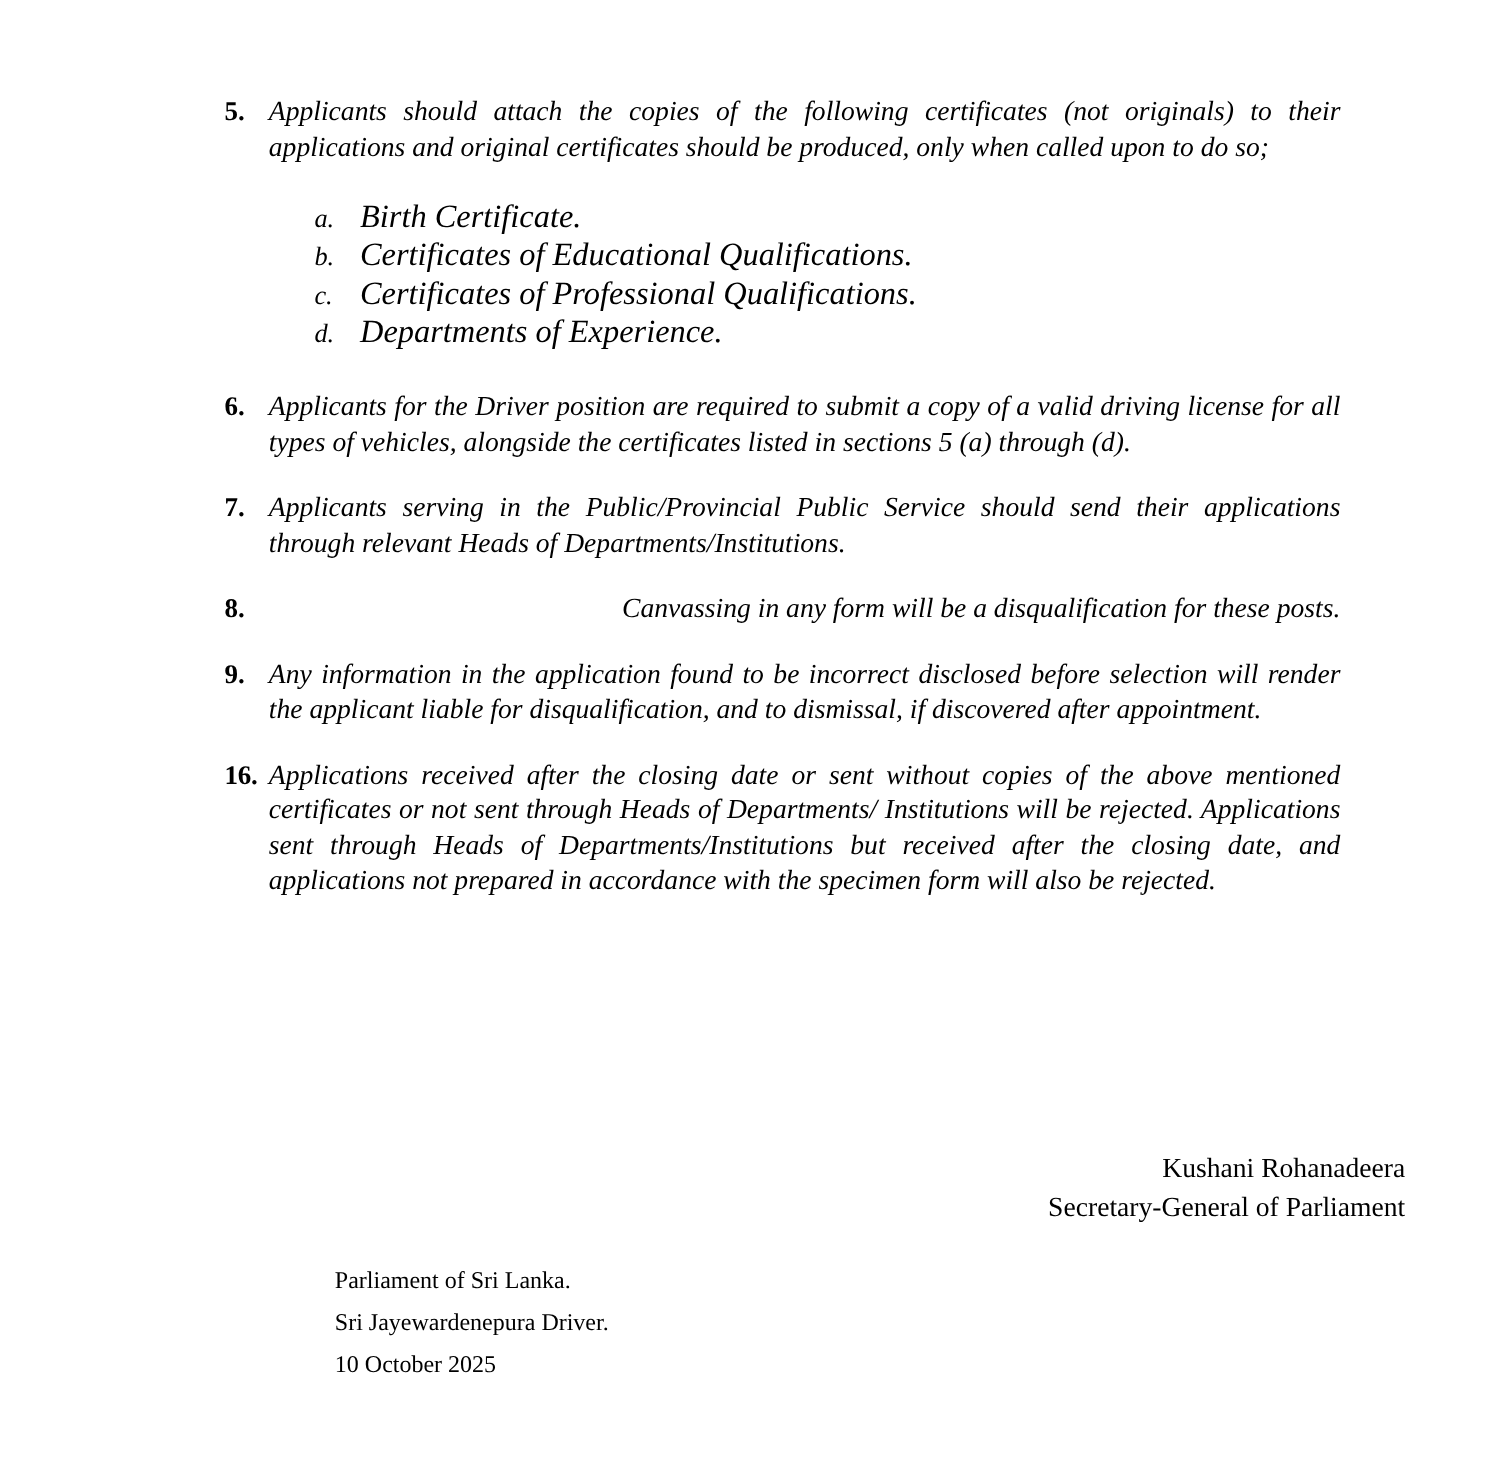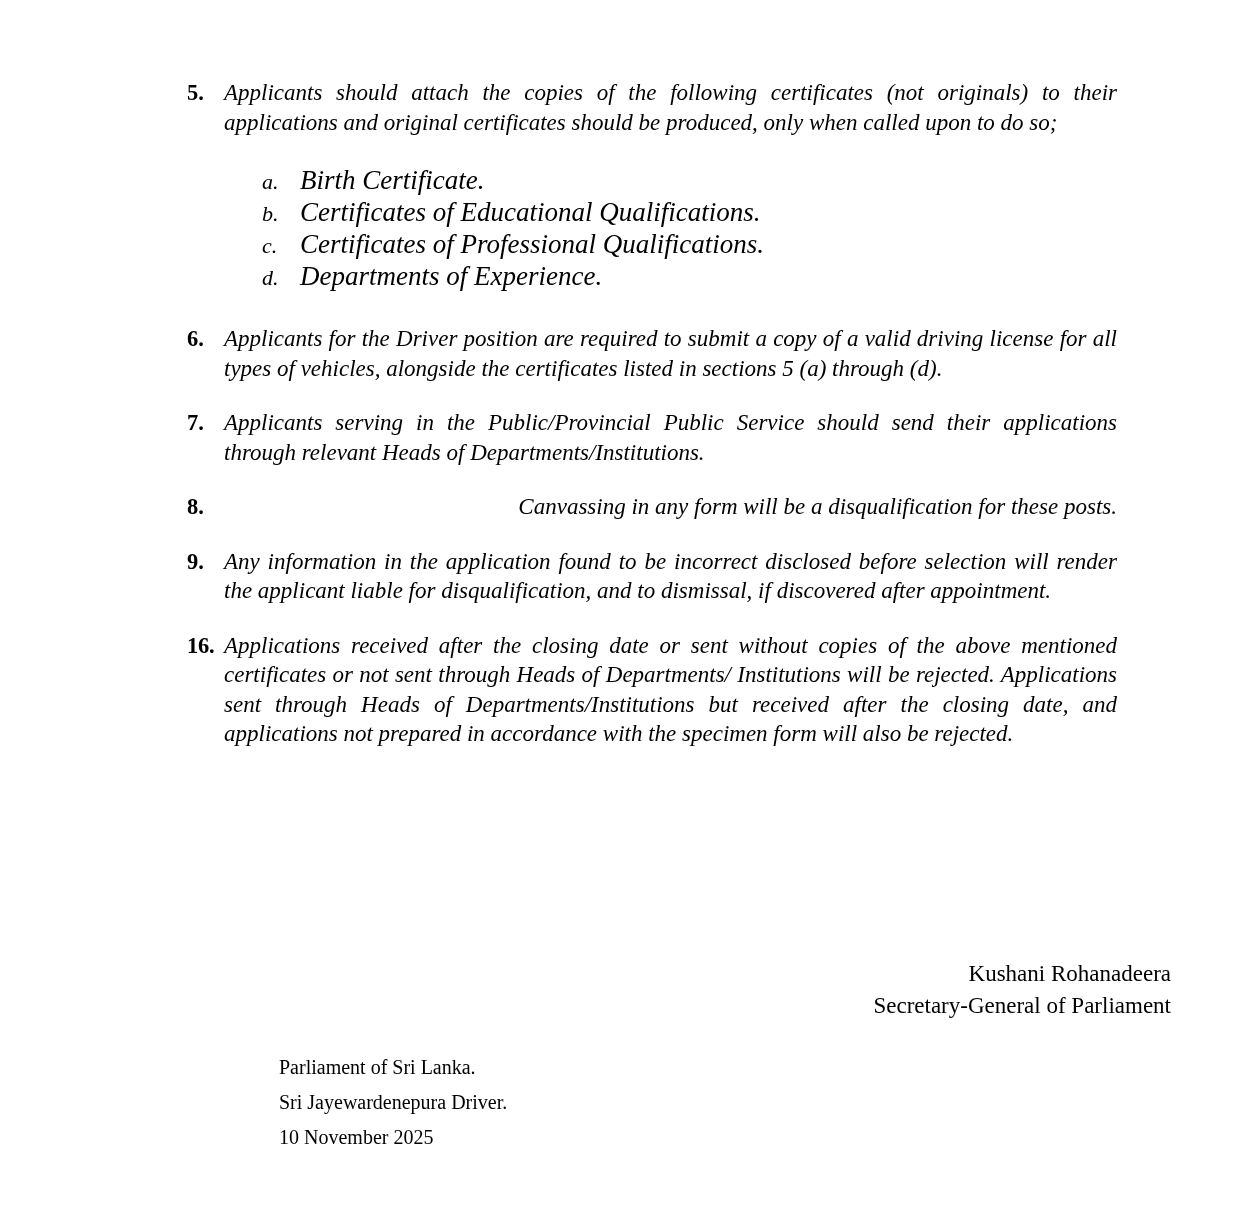--- a/index.html
+++ b/index.html
@@ -164,16 +164,16 @@
   </div>
 
   <div class="signature">
     <div>Kushani Rohanadeera</div>
     <div>Secretary-General of Parliament</div>
   </div>
 
   <div class="footer">
     <div>Parliament of Sri Lanka.</div>
     <div>Sri Jayewardenepura Driver.</div>
-    <div>10 November 2025</div>
+    <div>10 October 2025</div>
   </div>
 
 </div>
 
 </body></html>

